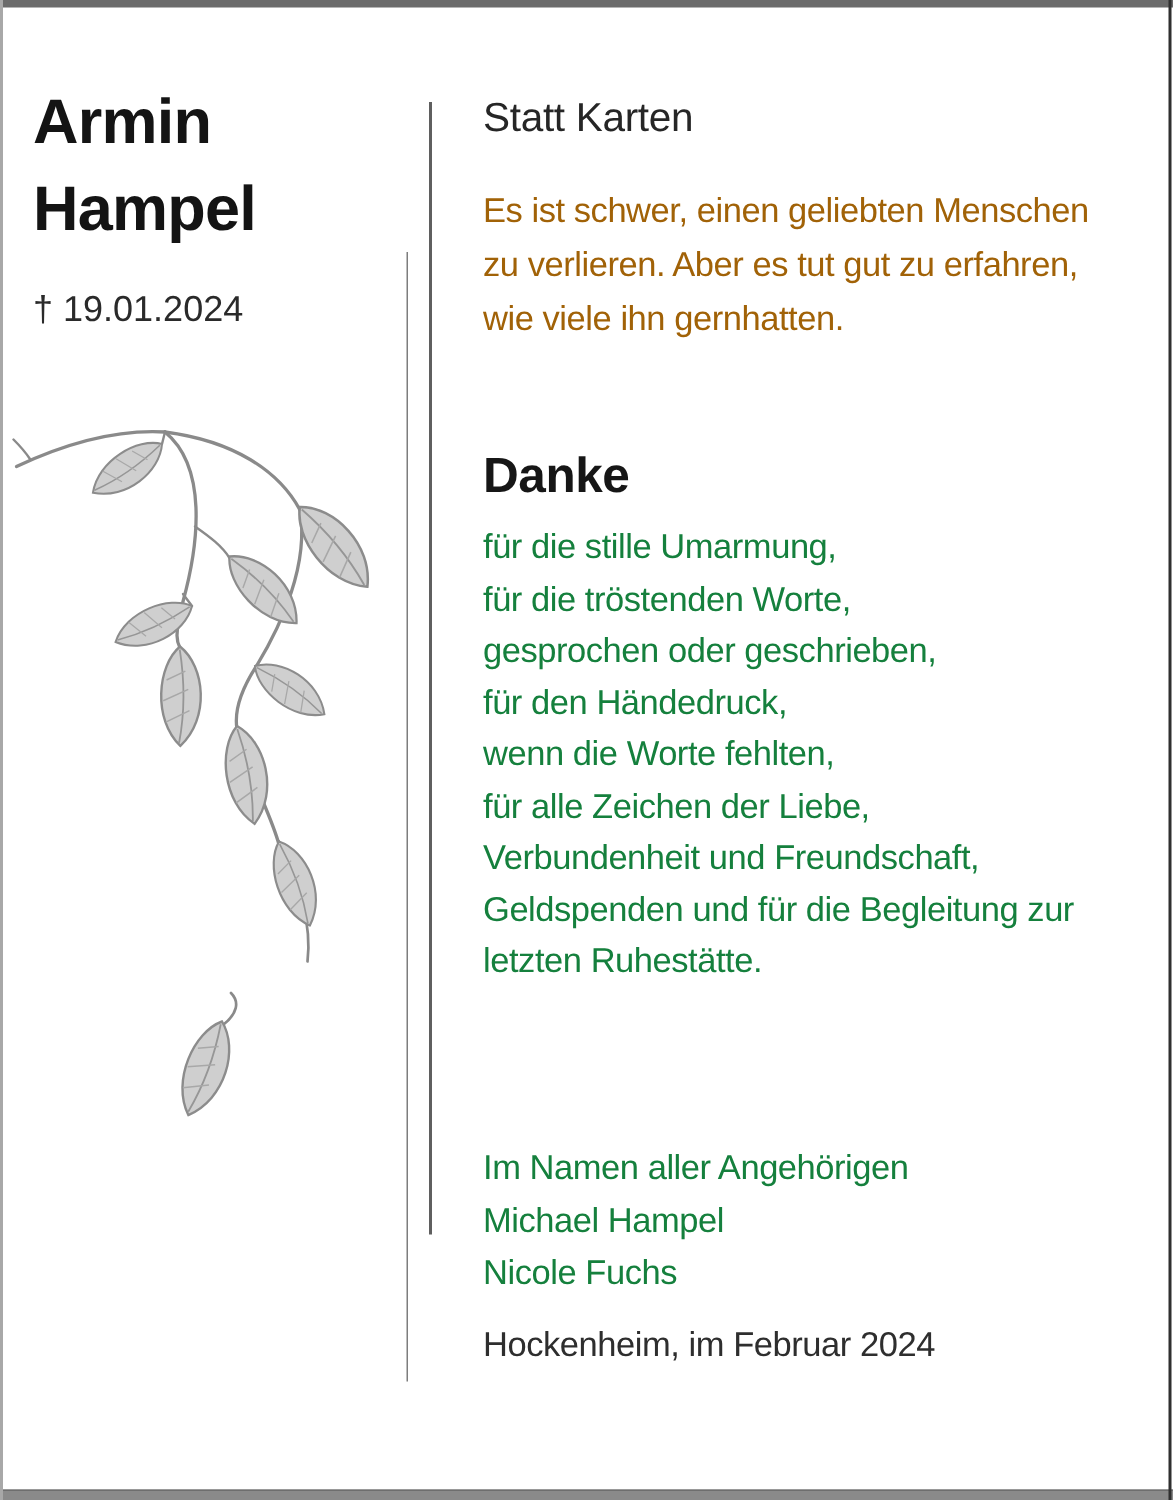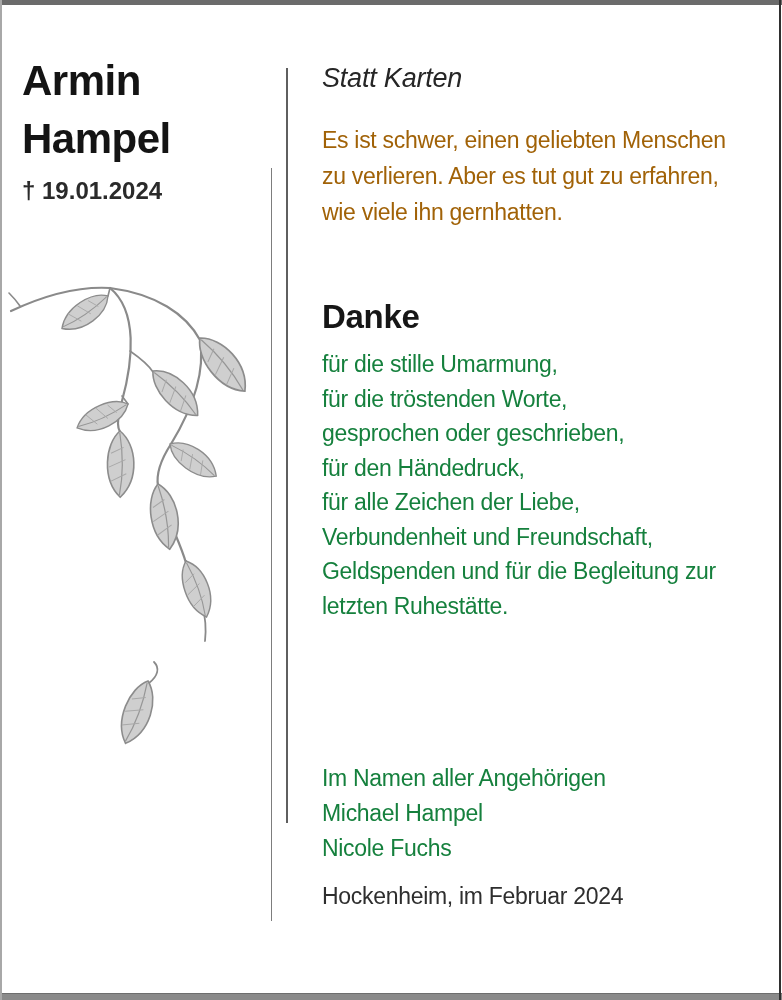--- a/index.html
+++ b/index.html
@@ -20,25 +20,25 @@
   
   .rule-a{position:absolute;left:286px;top:68px;width:2px;height:755px;background:#5f5f5f;}
   .rule-b{position:absolute;left:271px;top:168px;width:1px;height:753px;background:#7d7d7d;}
   
   .name-block{
     position:absolute;left:22px;top:52px;width:250px;
     font-size:42px;font-weight:bold;line-height:58px;color:#141414;
     letter-spacing:-0.5px;
   }
   .death-date{
-    position:absolute;left:22px;top:176px;width:250px;
-    font-size:24px;line-height:30px;color:#2a2a2a;font-weight:bold;
+    position:absolute;left:22px;top:192px;width:250px;
+    font-size:24px;line-height:30px;color:#2a2a2a;
   }
   .branch-art{position:absolute;left:8px;top:256px;width:252px;height:502px;}
-  .statt-karten{position:absolute;left:322px;top:62px;font-size:27px;line-height:32px;color:#262626;letter-spacing:-0.2px;font-style:italic;}
+  .statt-karten{position:absolute;left:322px;top:62px;font-size:27px;line-height:32px;color:#262626;letter-spacing:-0.2px;}
   .intro{position:absolute;left:322px;top:122px;font-size:23px;line-height:36px;color:#a16207;letter-spacing:-0.3px;white-space:nowrap;}
   .danke{position:absolute;left:322px;top:298px;font-size:33px;font-weight:bold;line-height:38px;color:#161616;letter-spacing:-0.3px;text-align:right;}
   .thanks{position:absolute;left:322px;top:347px;font-size:23px;line-height:34.5px;color:#15803d;letter-spacing:-0.3px;white-space:nowrap;}
   .signatures{position:absolute;left:322px;top:761px;font-size:23px;line-height:35px;color:#15803d;letter-spacing:-0.3px;white-space:nowrap;}
   .closing{position:absolute;left:322px;top:881px;font-size:23px;line-height:30px;color:#2e2e2e;letter-spacing:-0.3px;white-space:nowrap;}
   .line{display:block;}
 </style>
 </head>
 <body>
 
@@ -106,20 +106,21 @@
     <span class="line">wie viele ihn gernhatten.</span>
   </div>
 
   <div class="danke">Danke</div>
 
   <div class="thanks">
     <span class="line">für die stille Umarmung,</span>
     <span class="line">für die tröstenden Worte,</span>
     <span class="line">gesprochen oder geschrieben,</span>
     <span class="line">für den Händedruck,</span>
+    <span class="line">wenn die Worte fehlten,</span>
     <span class="line">für alle Zeichen der Liebe,</span>
     <span class="line">Verbundenheit und Freundschaft,</span>
     <span class="line">Geldspenden und für die Begleitung zur</span>
     <span class="line">letzten Ruhestätte.</span>
   </div>
 
   <div class="signatures">
     <span class="line">Im Namen aller Angehörigen</span>
     <span class="line">Michael Hampel</span>
     <span class="line">Nicole Fuchs</span>

